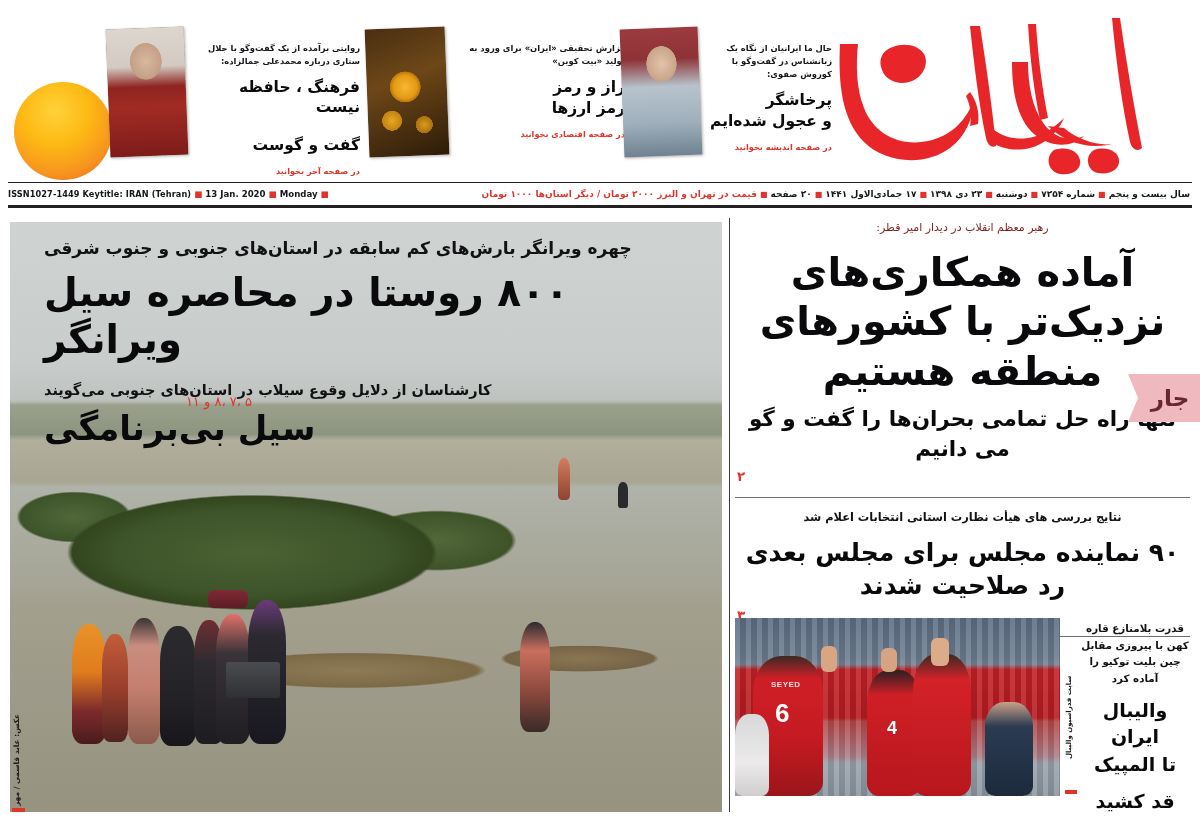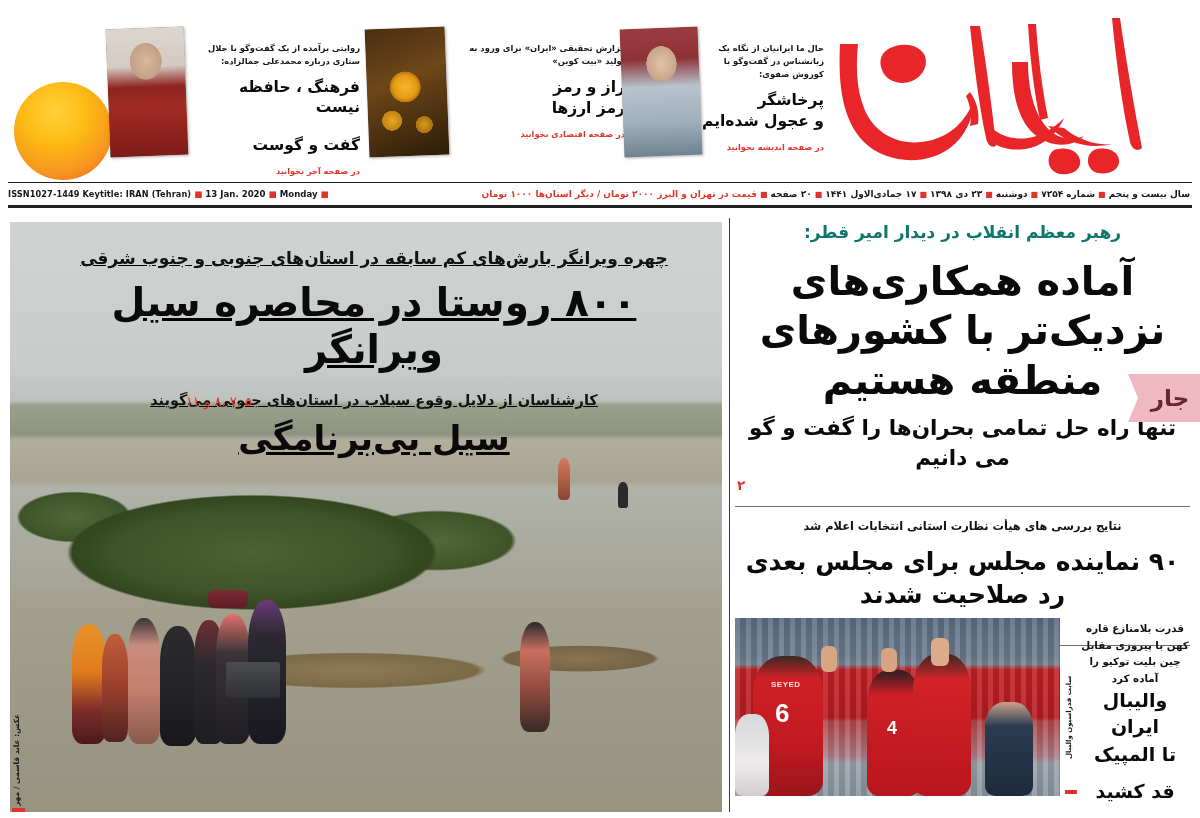--- a/index.html
+++ b/index.html
@@ -62,21 +62,21 @@
   #teaser-culture .teaser-text { right: 0; width: 168px; }
 
   
   #teaser-bitcoin { right: 575px; width: 250px; }
   #teaser-bitcoin .teaser-photo { right: 178px; width: 80px; height: 128px; }
   #teaser-bitcoin .teaser-text { right: 0; width: 172px; }
 
   
   #teaser-linguist { right: 360px; width: 220px; }
   #teaser-linguist .teaser-photo { right: 140px; width: 78px; height: 128px; }
-  #teaser-linguist .teaser-text { right: 16px; width: 134px; }
+  #teaser-linguist .teaser-text { right: 8px; width: 134px; }
 
   
   .ph-plaid {
     width: 100%; height: 100%;
     background:
       radial-gradient(ellipse 26px 30px at 50% 26%, #d9b89e 0%, #c39f86 60%, rgba(0,0,0,0) 62%),
       linear-gradient(180deg, #ddd6cf 0%, #d3cac2 30%, #8f2420 46%, #a12b24 62%, #7d1c19 100%),
       repeating-linear-gradient(90deg, rgba(0,0,0,.35) 0 3px, rgba(0,0,0,0) 3px 9px),
       repeating-linear-gradient(0deg, rgba(0,0,0,.30) 0 3px, rgba(0,0,0,0) 3px 9px);
     background-blend-mode: normal, normal, multiply, multiply;
@@ -177,22 +177,22 @@
     transform: rotate(180deg);
     direction: rtl;
     font-size: 7.4px; color: #1a1a1c; font-weight: 600;
     text-align: left; white-space: nowrap;
   }
   .lead-credit-bar {
     position: absolute; left: 2px; bottom: 0;
     width: 13px; height: 4px; background: #e0342b;
   }
   .lead-text {
-    position: absolute; right: 18px; top: 24px;
-    width: 660px; text-align: center; direction: rtl; text-decoration: underline;
+    position: absolute; right: 18px; top: 14px;
+    width: 660px; text-align: left; direction: rtl;
   }
   .lead-kicker {
     font-size: 17px; font-weight: 700; color: #121114;
     line-height: 1.45; letter-spacing: -.4px;
   }
   .lead-head {
     margin-top: 8px;
     font-size: 39px; font-weight: 900; color: #0a0a0c;
     line-height: 1.22; letter-spacing: -1.3px;
   }
@@ -213,21 +213,21 @@
   }
 
   
   .right-col {
     position: absolute; right: 10px; top: 220px;
     width: 455px;
     direction: rtl; text-align: center;
   }
   .story { position: relative; }
   .st-kicker {
-    font-size: 17px; font-weight: 700; color: #0f766e;
+    font-size: 11px; font-weight: 400; color: #7f1d1d;
     line-height: 1.5; letter-spacing: -.25px;
   }
   .st-head-lead {
     margin-top: 11px;
     font-size: 40px; font-weight: 900; color: #0a0a0c;
     line-height: 1.24; letter-spacing: -1.5px;
   }
   .st-sub {
     margin-top: 17px;
     font-size: 15px; font-weight: 700; color: #121114;
@@ -289,20 +289,21 @@
   }
   .sports-text {
     position: absolute; right: 0; top: 2px;
     width: 110px; text-align: center; direction: rtl;
   }
   .sp-kicker {
     font-size: 10.3px; font-weight: 700; color: #121114;
     line-height: 1.62; letter-spacing: -.2px;
   }
   .sp-head {
+    margin-top: 10px;
     font-size: 19px; font-weight: 900; color: #0a0a0c;
     line-height: 1.38; letter-spacing: -.7px;
   }
   .sp-page {
     margin-top: 10px;
     font-size: 13.5px; font-weight: 700; color: #e0342b;
   }
 
   
   .edge-tab {

